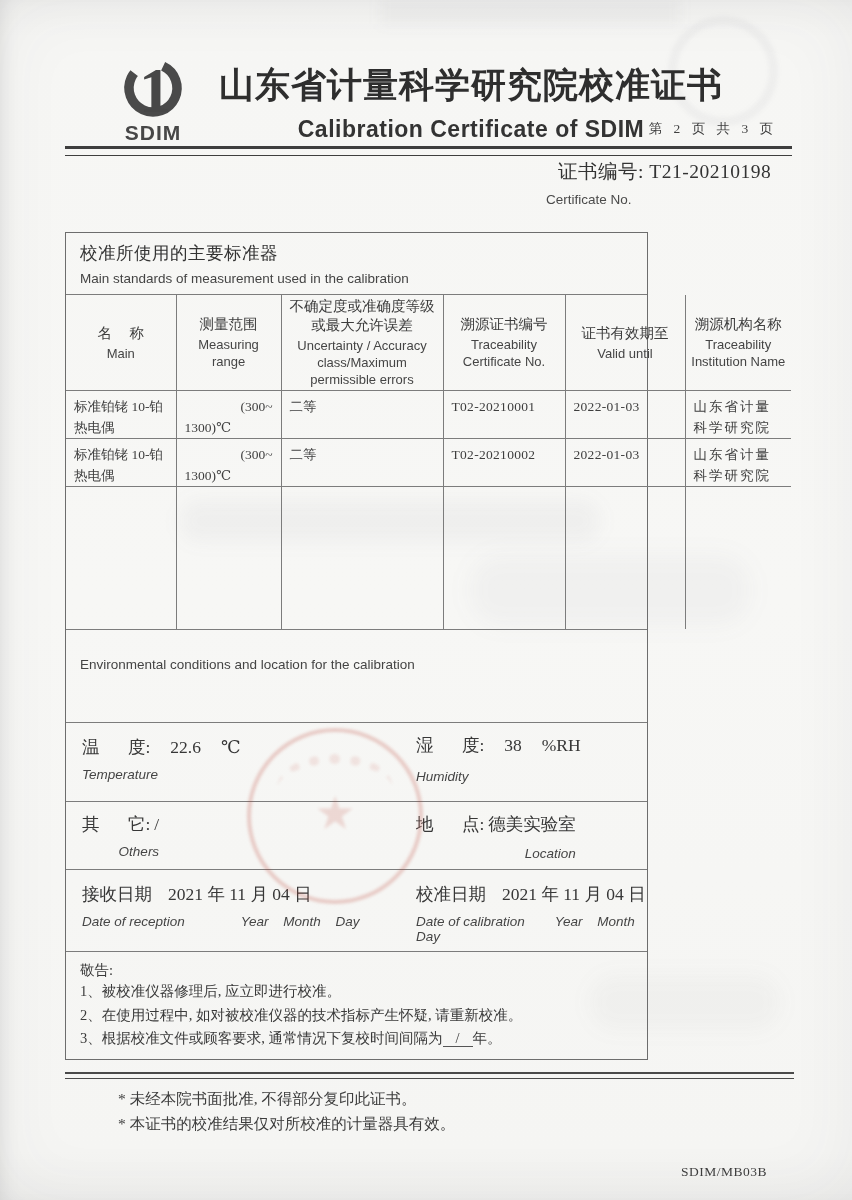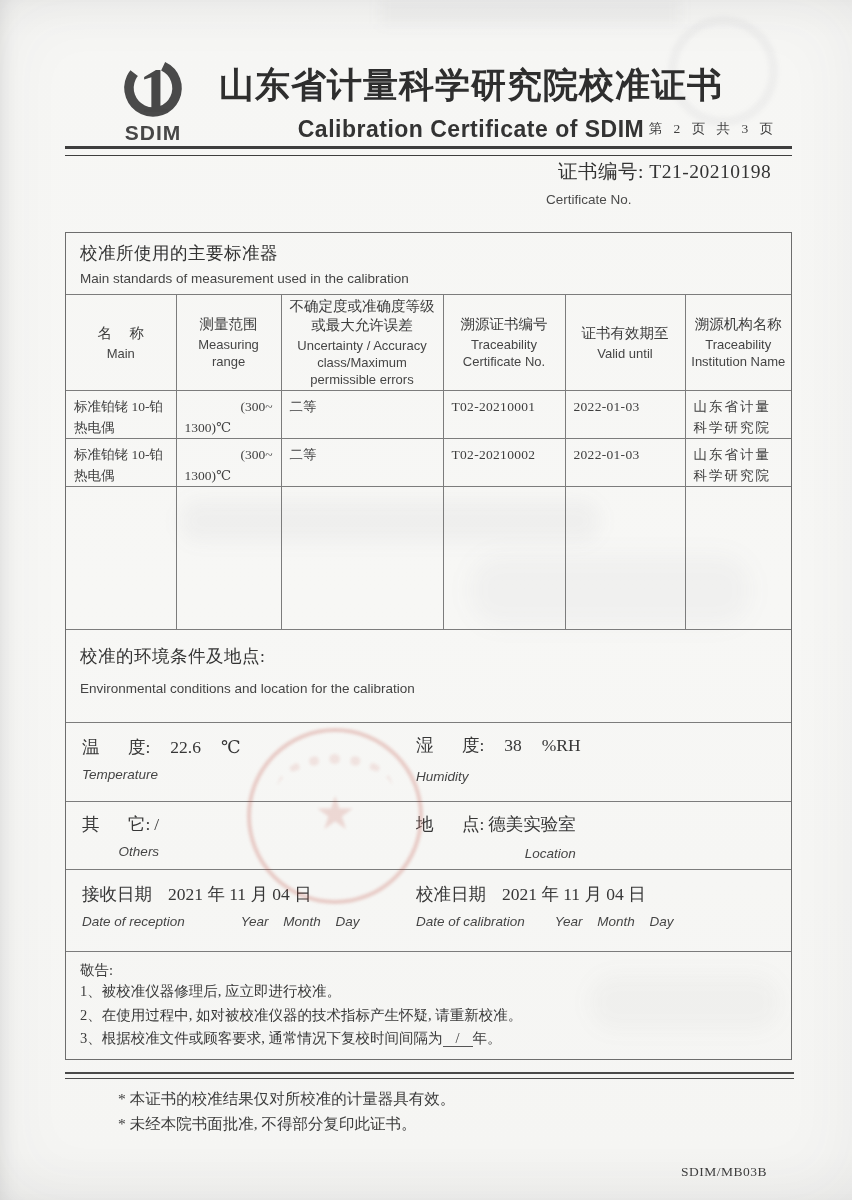--- a/index.html
+++ b/index.html
@@ -33,21 +33,21 @@
   .title-zh{font-size:35px;font-weight:bold;color:#2e2e2e;letter-spacing:1px;font-family:"Liberation Serif","DejaVu Serif",serif;}
   .title-en{margin-top:7px;font-size:23px;font-weight:bold;color:#333;letter-spacing:.5px;
     font-family:"Liberation Sans","DejaVu Sans",sans-serif;}
   .page-info{position:absolute;right:75px;top:120px;font-size:13.5px;letter-spacing:4px;color:#3f3f3f;}
   .rule-top{position:absolute;left:65px;right:60px;top:146px;height:6px;
     border-top:3px solid #3e3e3e;border-bottom:1px solid #3e3e3e;}
   .certno{position:absolute;left:535px;top:158px;font-size:19.5px;color:#333;letter-spacing:.5px;margin-left:23px;}
   .certno-en{position:absolute;left:546px;top:192px;font-size:13.5px;color:#4a4a4a;
     font-family:"Liberation Sans","DejaVu Sans",sans-serif;}
   
-  .box{position:absolute;left:65px;top:232px;width:727px;height:828px;border:1px solid #6d6d6d;box-sizing:border-box;}
+  .box{position:absolute;left:65px;top:232px;width:583px;height:828px;border:1px solid #6d6d6d;box-sizing:border-box;}
   .sec-title-zh{font-size:17.5px;color:#333;letter-spacing:.5px;}
   .sec-title-en{font-size:13.5px;color:#444;font-family:"Liberation Sans","DejaVu Sans",sans-serif;}
   .sec-standards{height:61px;box-sizing:border-box;padding:8px 0 0 14px;}
   .sec-standards .sec-title-en{margin-top:6px;}
   
   .std-table-wrap{height:335px;box-sizing:border-box;border-top:1px solid #7c7c7c;}
   table.std{width:100%;height:100%;border-collapse:collapse;border-style:hidden;table-layout:fixed;}
   table.std th,table.std td{border:1px solid #7c7c7c;vertical-align:top;box-sizing:border-box;overflow:hidden;}
   table.std thead tr{height:95px;}
   table.std th{vertical-align:middle;text-align:center;font-weight:normal;padding:2px 4px;}
@@ -203,21 +203,20 @@
               <td></td>
               <td></td>
               <td></td>
               <td></td>
           </tr>
         </tbody>
       </table>
     </div>
 
     <div class="sec-env">
-      <div class="sec-title-zh">校准的环境条件及地点:</div>
       <div class="sec-title-en">Environmental conditions and location for the calibration</div>
     </div>
 
     <div class="row2 row-temp">
       <div class="half-l">
         <div class="zh-line">
           <span class="zh-label">温 度:</span><span class="val-gap">22.6</span><span class="unit-gap">℃</span>
         </div>
         <div class="en-line">Temperature</div>
       </div>
@@ -273,18 +272,18 @@
   </div>
 
   <div class="stamp">
     <div class="stamp-ring"></div>
     <div class="stamp-arc"></div>
     <div class="stamp-star">★</div>
   </div>
 
   <div class="rule-bottom"></div>
   <div class="footnotes">
+    <div>* 未经本院书面批准, 不得部分复印此证书。</div>
     <div>* 本证书的校准结果仅对所校准的计量器具有效。</div>
-    <div>* 未经本院书面批准, 不得部分复印此证书。</div>
   </div>
   <div class="form-code">SDIM/MB03B</div>
 
 </div>
 
 </body></html>

